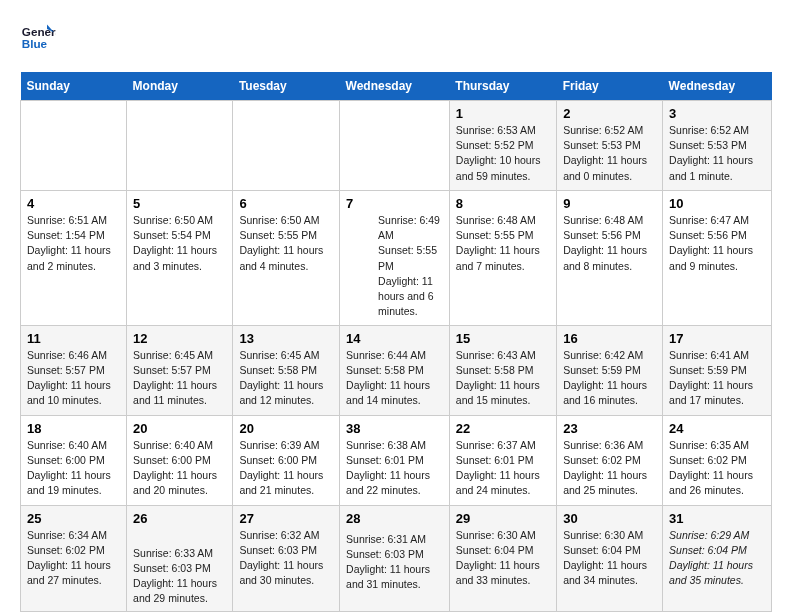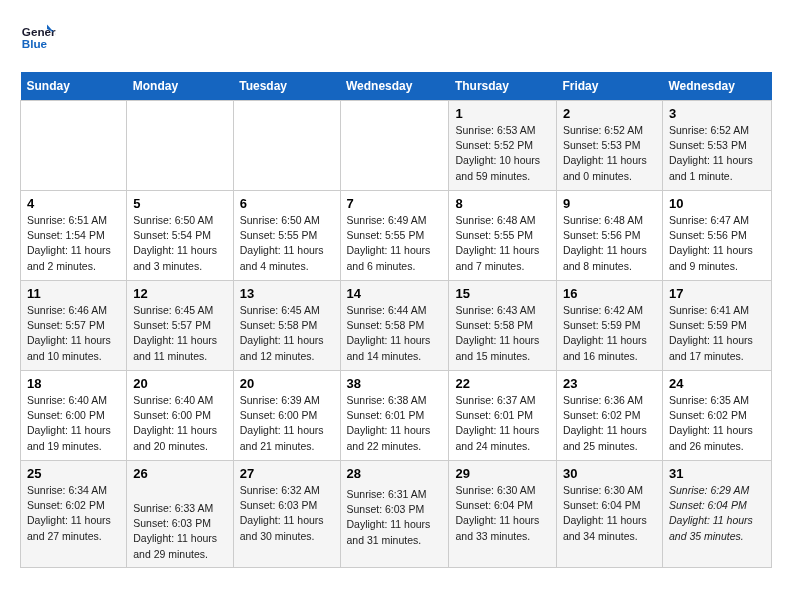--- a/index.html
+++ b/index.html
@@ -144,21 +144,21 @@
 Daylight: 11 hours and 3 minutes.</div>
         </td>
         <td>
           <span class="day-num">6</span>
           <div class="day-info" style="white-space: pre-line;">Sunrise: 6:50 AM
 Sunset: 5:55 PM
 Daylight: 11 hours and 4 minutes.</div>
         </td>
         <td>
           <span class="day-num">7</span>
-          <div class="day-info" style="white-space: pre-line;">Sunrise: 6:49 AM
+          <div class="day-info" style="white-space: pre-line; margin-left: 32px;">Sunrise: 6:49 AM
 Sunset: 5:55 PM
 Daylight: 11 hours and 6 minutes.</div>
         </td>
         <td>
           <span class="day-num">8</span>
           <div class="day-info" style="white-space: pre-line;">Sunrise: 6:48 AM
 Sunset: 5:55 PM
 Daylight: 11 hours and 7 minutes.</div>
         </td>
         <td>

